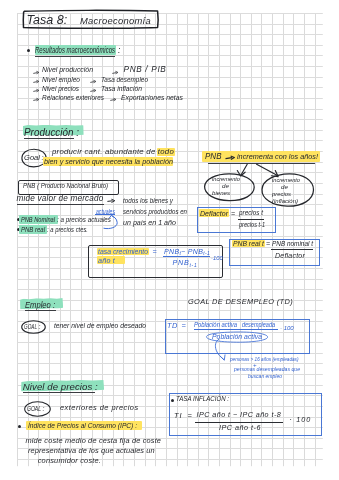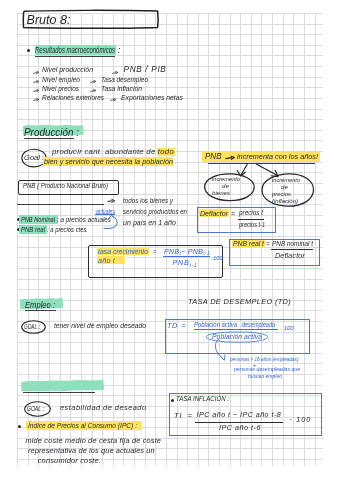--- a/index.html
+++ b/index.html
@@ -99,21 +99,22 @@
         <line x1="17.2" y1="427.5" x2="322.8" y2="427.5" stroke="#dcdcdc" stroke-width="1"></line>
         <line x1="17.2" y1="438.5" x2="322.8" y2="438.5" stroke="#dcdcdc" stroke-width="1"></line>
         <line x1="17.2" y1="448.5" x2="322.8" y2="448.5" stroke="#dcdcdc" stroke-width="1"></line>
         <line x1="17.2" y1="459.5" x2="322.8" y2="459.5" stroke="#dcdcdc" stroke-width="1"></line>
       </g>
     </svg>
 
   <svg class="ov" id="title-box" style="left:21px;top:8px;width:140px;height:24px;" viewBox="0 0 140 24">
     <path d="M2.6,4.3 C2.3,8.4 2.1,14.6 2.5,19.6 C30,20.4 100,20.8 136.6,19.5 C137.3,14.5 137.2,8.0 136.6,3.1 C99,2.0 34,2.2 3.4,3.3 Z" fill="none" stroke="#1e2025" stroke-width="1.5" stroke-linejoin="round"></path>
   </svg>
-  <div class="hw" id="title-text" style="transform: scaleX(1); letter-spacing: 0.042px;">Bruto 8:</div>
+  <div class="hw" id="title-text" style="transform: scaleX(1); letter-spacing: 0.042px;">Tasa 8:</div>
+  <div class="hw" style="left: 79.5px; top: 16px; font-size: 9.4px; transform: scaleX(0.9998); letter-spacing: 0.291px;">Macroeconomía</div>
 
   <div class="bullet" style="left:27px;top:49px;"></div>
   <div class="hl hlg" style="left:34.5px;top:45.3px;width:81px;height:9.8px;"></div>
   <div class="hw" style="left: 35px; top: 46.3px; font-size: 8.6px; transform: scaleX(0.6949); letter-spacing: 0px;">Resultados macroeconómicos</div>
   <div class="hw" style="left:118px;top:46.3px;font-size:8.6px;">:</div>
   <div class="uline" style="left:35px;top:55.8px;width:80px;"></div>
 
   <svg class="ov" style="left:32.5px;top:69.5px;width:7px;height:5px;" viewBox="0 0 9 6">
       <path d="M0.4,4.2 L5.6,3.1" fill="none" stroke="#25272c" stroke-width="1"></path>
       <path d="M4.4,1.4 L7.6,2.9 L4.6,4.7" fill="none" stroke="#25272c" stroke-width="1" stroke-linejoin="round"></path>
@@ -169,20 +170,21 @@
   <div class="hw" style="left:41.5px;top:153.5px;font-size:7.6px;">:</div>
 
   <div class="hl hly" style="left:156.5px;top:147.6px;width:18px;height:8.6px;"></div>
   <div class="hw" style="left: 52px; top: 148.2px; font-size: 7.8px; transform: scaleX(1); letter-spacing: 0.236px;">producir cant. abundante de todo</div>
   <div class="hl hly" style="left:43px;top:157px;width:130px;height:8.6px;"></div>
   <div class="hw" style="left: 44px; top: 157.6px; font-size: 7.8px; transform: scaleX(0.9242); letter-spacing: 0px;">bien y servicio que necesita la población</div>
 
   <div class="boxk" style="left:17.5px;top:179.5px;width:99px;height:13.5px;"></div>
   <div class="hw" style="left: 22.5px; top: 181.5px; font-size: 7.6px; transform: scaleX(0.7929); letter-spacing: 0px;">PNB ( Producto Nacional Bruto)</div>
 
+  <div class="hw" style="left: 16.5px; top: 195.3px; font-size: 8.2px; transform: scaleX(1); letter-spacing: 0.177px;">mide valor de mercado</div>
   <div class="uline" style="left:16.5px;top:203.8px;width:87px;"></div>
   <svg class="ov" style="left:107px;top:197.5px;width:9px;height:6px;" viewBox="0 0 9 6">
       <path d="M0.4,3.4 L5.6,2.8" fill="none" stroke="#25272c" stroke-width="1"></path>
       <path d="M4.4,1.2 L7.8,2.7 L4.5,4.5" fill="none" stroke="#25272c" stroke-width="1" stroke-linejoin="round"></path>
     </svg>
 
   <div class="hw" style="left: 122.5px; top: 197px; font-size: 7.4px; transform: scaleX(0.845); letter-spacing: 0px;">todos los bienes y</div>
   <div class="hw" style="left: 122.5px; top: 207.5px; font-size: 7.4px; transform: scaleX(0.8286); letter-spacing: 0px;">servicios producidos en</div>
   <div class="hw" style="left: 123px; top: 218.5px; font-size: 7.4px; transform: scaleX(0.9623); letter-spacing: 0px;">un país en 1 año</div>
 
@@ -260,21 +262,21 @@
   <div class="hw" style="left: 25px; top: 300.5px; font-size: 9.2px; transform: scaleX(0.8272); letter-spacing: 0px;">Empleo :</div>
   <div class="uline" style="left:24.5px;top:309.6px;width:31px;"></div>
 
   <svg class="ov" style="left:20.5px;top:319.5px;width:25px;height:14px;" viewBox="0 0 25 14">
     <ellipse cx="12.5" cy="7" rx="11.8" ry="6.3" fill="none" stroke="#25272c" stroke-width="1.1"></ellipse>
   </svg>
   <div class="hw" style="left: 23.8px; top: 322.8px; font-size: 7px; transform: scaleX(0.6683); letter-spacing: 0px;">GOAL</div>
   <div class="hw" style="left:38.5px;top:322.8px;font-size:7px;">:</div>
   <div class="hw" style="left: 53.5px; top: 321.5px; font-size: 7.4px; transform: scaleX(0.9102); letter-spacing: 0px;">tener nivel de empleo deseado</div>
 
-  <div class="hw" style="left: 187.6px; top: 297.8px; font-size: 7.4px; transform: scaleX(1.0002); letter-spacing: 0.332px;">TASA DE DESEMPLEO (TD)</div>
+  <div class="hw" style="left: 187.6px; top: 297.8px; font-size: 7.4px; transform: scaleX(1.0002); letter-spacing: 0.332px;">GOAL DE DESEMPLEO (TD)</div>
 
   <div class="boxb" style="left:164.5px;top:318.5px;width:143px;height:33px;"></div>
   <div class="hw blue" style="left: 167px; top: 321.6px; font-size: 7.4px; transform: scaleX(1); letter-spacing: 0.57px;">TD</div>
   <div class="hw blue" style="left:181.5px;top:321.6px;font-size:7.4px;">=</div>
   <div class="hw blue" style="left: 194px; top: 321.2px; font-size: 7.4px; transform: scaleX(0.7988); letter-spacing: 0px;">Población activa</div>
   <div class="hw blue" style="left: 241.8px; top: 322px; font-size: 6.8px; transform: scaleX(0.8086); letter-spacing: 0px;">desempleada</div>
   <div class="fbar" style="left:193.6px;top:329.4px;width:84.5px;"></div>
   <div class="hw blue" style="left:280px;top:325px;font-size:6px;">· 100</div>
   <svg class="ov" style="left:205px;top:330.6px;width:64px;height:12px;" viewBox="0 0 64 12">
     <path d="M32,1.0 C50,0.8 62.5,3.0 62.6,6.0 C62.7,9.2 49,11.4 31.5,11.2 C14,11.0 1.4,8.8 1.5,5.8 C1.6,2.8 14,1.2 32,1.0 Z" fill="none" stroke="#3f6fd8" stroke-width="0.85"></path>
@@ -284,28 +286,29 @@
   <svg class="ov" style="left:212px;top:338px;width:20px;height:24px;" viewBox="0 0 20 24">
     <path d="M6.8,1.2 C3.4,3.6 2.6,7.4 4.2,12.2 C5.6,16.4 8.8,19.0 11.9,21.6" fill="none" stroke="#3f6fd8" stroke-width="0.9" stroke-linecap="round"></path>
     <path d="M8.4,18.3 L12.3,22.2 L13.0,16.9" fill="none" stroke="#3f6fd8" stroke-width="0.9" stroke-linejoin="round" stroke-linecap="round"></path>
   </svg>
   <div class="hw blue" style="left: 230px; top: 355.5px; font-size: 6.2px; transform: scaleX(0.7557); letter-spacing: 0px;">personas &gt; 16 años (empleadas)</div>
   <div class="hw blue" style="left:253px;top:361.5px;font-size:6px;">+</div>
   <div class="hw blue" style="left: 233.6px; top: 365.8px; font-size: 6.2px; transform: scaleX(0.8305); letter-spacing: 0px;">personas desempleadas que</div>
   <div class="hw blue" style="left: 248.4px; top: 372.8px; font-size: 6.2px; transform: scaleX(0.8101); letter-spacing: 0px;">buscan empleo</div>
 
   <div class="hl hlg rough" style="left:21.4px;top:379.6px;width:83px;height:11.2px;transform:rotate(-0.8deg);"></div>
+  <div class="hw" style="left: 22.8px; top: 382.2px; font-size: 9.6px; transform: scaleX(1); letter-spacing: 0.078px;">Nivel de precios :</div>
   <div class="uline" style="left:22.8px;top:392.4px;width:72px;"></div>
 
   <svg class="ov" style="left:23.5px;top:400.5px;width:27px;height:16px;" viewBox="0 0 27 16">
     <ellipse cx="13.5" cy="8" rx="12.8" ry="7.2" fill="none" stroke="#25272c" stroke-width="1.1"></ellipse>
   </svg>
   <div class="hw" style="left: 27px; top: 404.5px; font-size: 7px; transform: scaleX(0.7197); letter-spacing: 0px;">GOAL</div>
   <div class="hw" style="left:42.5px;top:404.5px;font-size:7px;">:</div>
-  <div class="hw" style="left: 60px; top: 403.8px; font-size: 7.4px; transform: scaleX(1.0002); letter-spacing: 0.477px;">estabilidad de deseado</div>
+  <div class="hw" style="left: 60px; top: 403.8px; font-size: 7.4px; transform: scaleX(1.0002); letter-spacing: 0.477px;">exteriores de precios</div>
 
   <div class="bullet" style="left:18px;top:425.3px;"></div>
   <div class="hl hly" style="left:26px;top:421.4px;width:115.5px;height:8.8px;"></div>
   <div class="hw" style="left: 27.7px; top: 422.3px; font-size: 7.4px; transform: scaleX(0.8964); letter-spacing: 0px;">Índice de Precios al Consumo (IPC) :</div>
   <div class="hw" style="left: 25.4px; top: 436.8px; font-size: 7.4px; transform: scaleX(1); letter-spacing: 0.162px;">mide coste medio de cesta fija de coste</div>
   <div class="hw" style="left: 28.2px; top: 446.8px; font-size: 7.4px; transform: scaleX(0.9999); letter-spacing: 0.106px;">representativa de los que actuales un</div>
   <div class="hw" style="left: 37.7px; top: 456.9px; font-size: 7.4px; transform: scaleX(1); letter-spacing: 0.204px;">consumidor coste.</div>
 
   <div class="boxb" style="left:168.5px;top:392.5px;width:151px;height:41px;"></div>
   <div class="bullet" style="left:170.5px;top:398.5px;"></div>

